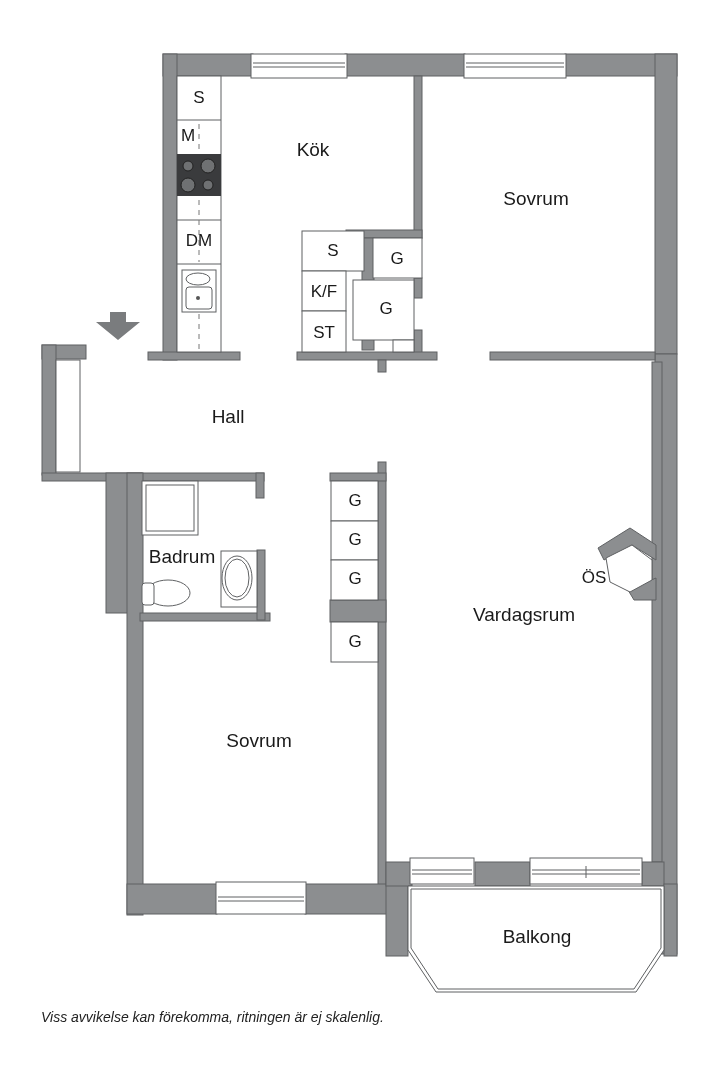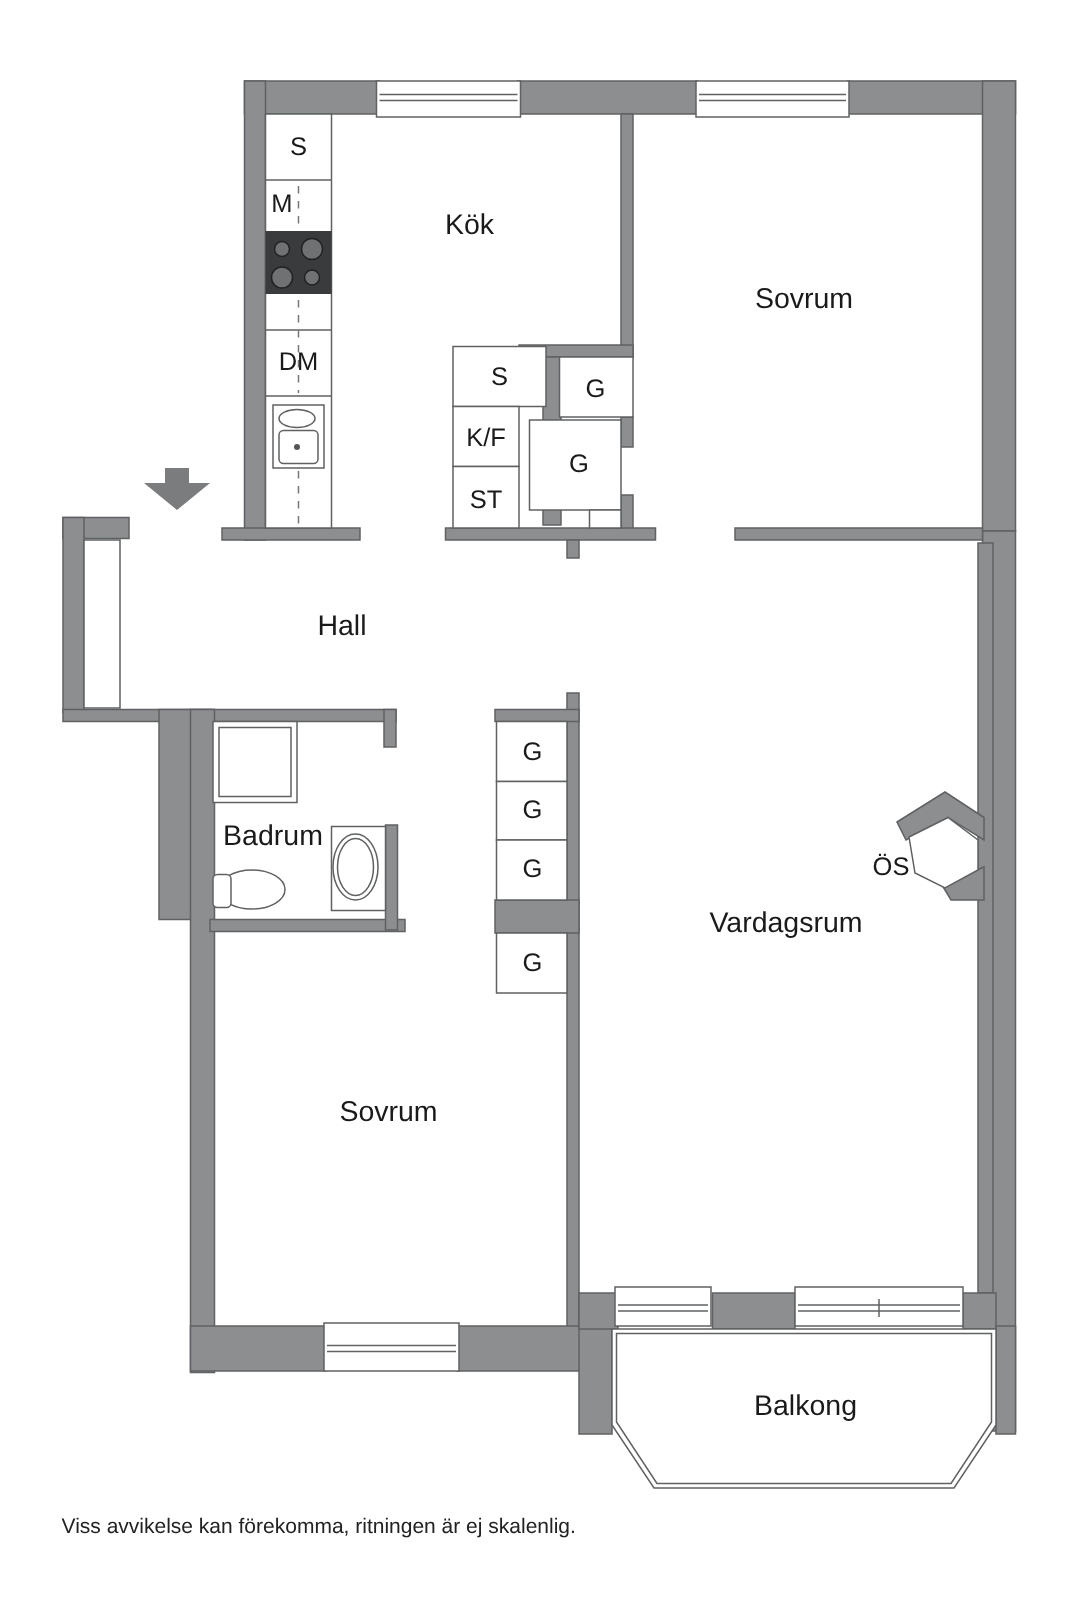--- a/index.html
+++ b/index.html
@@ -4,21 +4,21 @@
 <style>
   html, body { margin:0; padding:0; background:#ffffff; }
   body { width:720px; height:1080px; position:relative; overflow:hidden; font-family:"DejaVu Sans", sans-serif; }
   svg { position:absolute; left:0; top:0; }
   .wall { fill:#8c8e90; stroke:#5f6163; stroke-width:1; }
   .fix { fill:#ffffff; stroke:#5f6163; stroke-width:1; }
   .thin { fill:none; stroke:#5f6163; stroke-width:1; }
   .lbl { font-family:"Liberation Sans", sans-serif; fill:#1a1a1a; text-anchor:middle; dominant-baseline:middle; }
   .room { font-size:19px; }
   .cab { font-size:17px; }
-  .foot { position:absolute; left:41px; top:1009px; font-family:"Liberation Sans", sans-serif; font-size:14px; color:#222; }
+  .foot { position:absolute; left:41px; top:1009px; font-family:"Liberation Sans", sans-serif; font-size:14px; color:#222;font-style:italic; }
 </style>
 </head>
 <body>
 
 <svg width="720" height="1080" viewBox="0 0 720 1080">
 
   <g>
 
     <rect class="wall" x="163" y="54" width="90" height="22"></rect>
     <rect class="wall" x="345" y="54" width="120" height="22"></rect>

